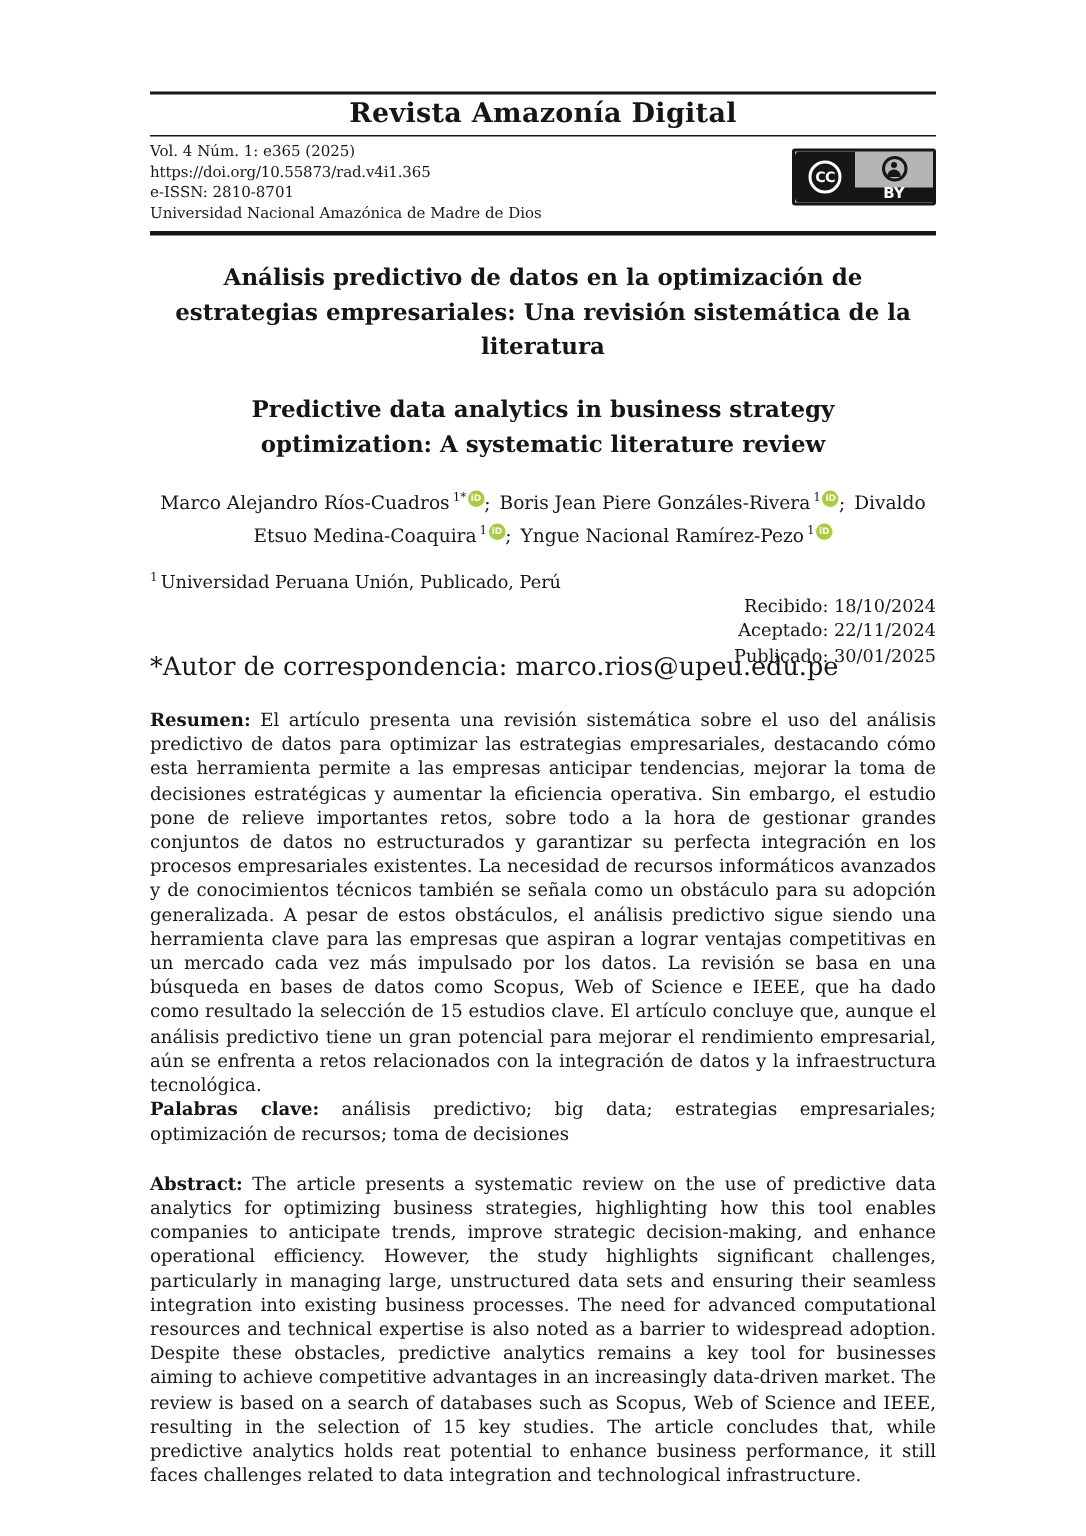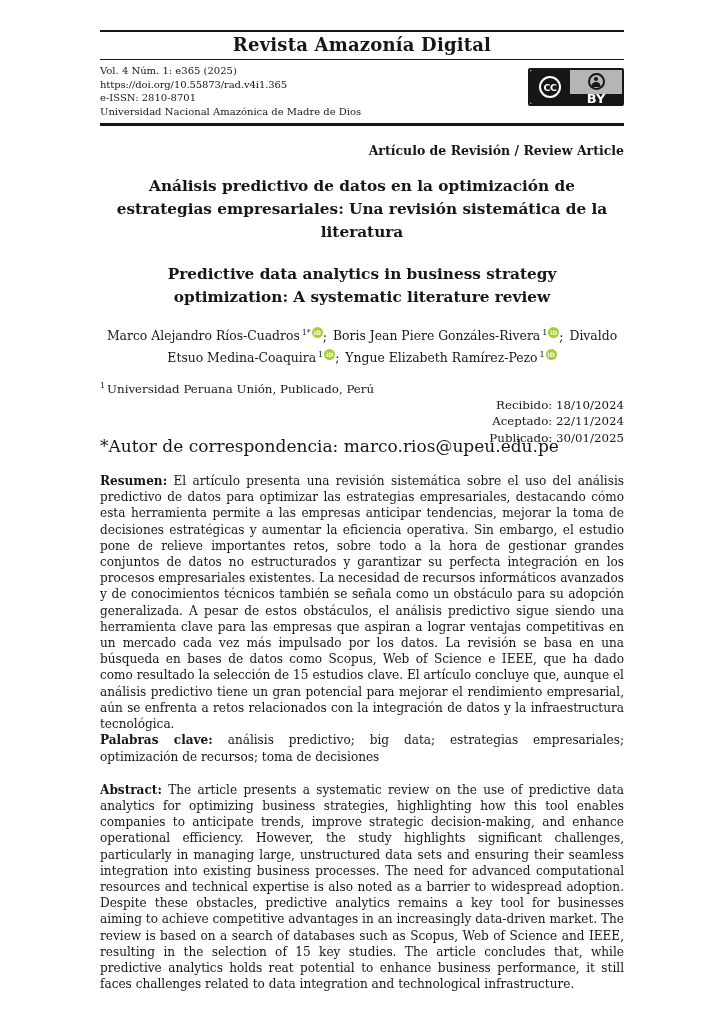--- a/index.html
+++ b/index.html
@@ -1,42 +1,42 @@
 <!DOCTYPE html>
 <html><head>
 <meta charset="utf-8">
 <style>
   * { margin:0; padding:0; box-sizing:border-box; }
   html,body { background:#ffffff; }
   body {
     width:724px; height:1024px; position:relative; overflow:hidden;
     font-family:"DejaVu Serif","Liberation Serif",serif; color:#161616;
   }
-  .content { width:524px; margin:0 auto; padding-top:30px; }
+  .content { width:524px; margin:0 auto; padding-top:61px; }
 
   .rule { background:#161616; }
   .rule-top { height:2px; }
   .rule-thin { height:1px; margin-top:1px; }
   .rule-thick { height:3px; }
 
   .journal-name { font-size:18px; font-weight:bold; text-align:center; padding:2px 0 3px; letter-spacing:.2px; }
 
   .header-meta { display:flex; justify-content:space-between; align-items:flex-start; padding:4px 0 5px; }
   .meta-left { font-size:10px; line-height:13.6px; }
   .meta-left .doi { letter-spacing:-0.1px; }
 
   
   .cc-badge { width:96px; height:38px; background:#b5b5b5; border:2px solid #161616; border-radius:2px; display:flex; overflow:hidden; margin-top:4px; }
   .cc-cell-left { width:40px; height:100%; background:#161616; display:flex; align-items:center; justify-content:center; border-radius:3px 0 0 3px; }
   .cc-circle { width:22px; height:22px; border:2px solid #fff; border-radius:50%; color:#fff; font-size:9.5px; font-weight:bold; display:flex; align-items:center; justify-content:center; font-family:"DejaVu Sans","Liberation Sans",sans-serif; letter-spacing:-0.5px; }
   .cc-cell-right { flex:1; display:flex; flex-direction:column; align-items:center; justify-content:space-between; padding-top:3px; }
   .person-circle { width:17px; height:17px; border:2px solid #161616; border-radius:50%; position:relative; background:#b5b5b5; }
   .person-head { position:absolute; top:2px; left:50%; transform:translateX(-50%); width:4px; height:4px; background:#161616; border-radius:50%; }
   .person-shoulders { position:absolute; bottom:1px; left:50%; transform:translateX(-50%); width:9px; height:5px; background:#161616; border-radius:5px 5px 0 0; }
-  .by-strip { width:100%; background:#161616; color:#fff; font-size:13px; line-height:10px; text-align:center; font-weight:bold; font-family:"DejaVu Sans","Liberation Sans",sans-serif; }
+  .by-strip { width:100%; background:#161616; color:#fff; font-size:10px; line-height:10px; text-align:center; font-weight:bold; font-family:"DejaVu Sans","Liberation Sans",sans-serif; }
 
   .article-type { text-align:right; font-weight:bold; font-size:12.5px; margin-top:17px; }
 
   .title-es, .title-en { font-size:15.3px; line-height:23px; font-weight:bold; text-align:center; margin:17px auto 0; max-width:492px; }
   .title-en { margin-top:19px; }
 
   .authors { font-size:12.4px; line-height:18px; text-align:center; margin-top:15px; }
   .auth-sup { font-size:8px; vertical-align:super; margin-left:2px; }
   .orcid { display:inline-block; width:11px; height:11px; border-radius:50%; background:#a6ce39; color:#fff; font-size:6px; line-height:11px; text-align:center; font-weight:bold; font-family:"DejaVu Sans","Liberation Sans",sans-serif; vertical-align:super; margin-left:1px; }
   .sep { margin-right:2px; }
@@ -76,30 +76,29 @@
           <span class="person-head"></span>
           <span class="person-shoulders"></span>
         </span>
         <span class="by-strip">BY</span>
       </div>
     </div>
   </div>
 
   <div class="rule rule-thick"></div>
 
-  <div class="article-type">Artículo de Revisión / Review Article</div>
 
   <h1 class="title-es">Análisis predictivo de datos en la optimización de estrategias empresariales: Una revisión sistemática de la literatura</h1>
   <h2 class="title-en">Predictive data analytics in business strategy optimization: A systematic literature review</h2>
 
   <p class="authors">
     <span>Marco Alejandro Ríos-Cuadros</span><sup class="auth-sup">1*</sup><span class="orcid">iD</span><span class="sep">;</span>
     <span>Boris Jean Piere Gonzáles-Rivera</span><sup class="auth-sup">1</sup><span class="orcid">iD</span><span class="sep">;</span>
     <span>Divaldo Etsuo Medina-Coaquira</span><sup class="auth-sup">1</sup><span class="orcid">iD</span><span class="sep">;</span>
-    <span>Yngue Elizabeth Ramírez-Pezo</span><sup class="auth-sup">1</sup><span class="orcid">iD</span>
+    <span>Yngue Nacional Ramírez-Pezo</span><sup class="auth-sup">1</sup><span class="orcid">iD</span>
   </p>
 
   <div class="affiliation">
     <sup class="aff-sup">1</sup><span>Universidad Peruana Unión, Publicado, Perú</span>
   </div>
 
   <div class="dates">
     <div>Recibido: 18/10/2024</div>
     <div>Aceptado: 22/11/2024</div>
     <div>Publicado: 30/01/2025</div>

